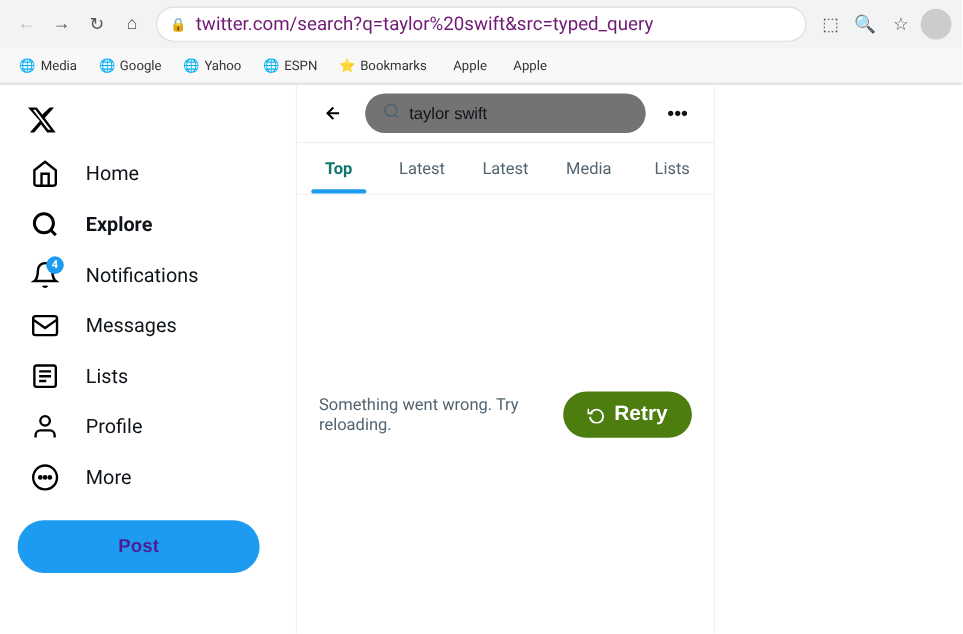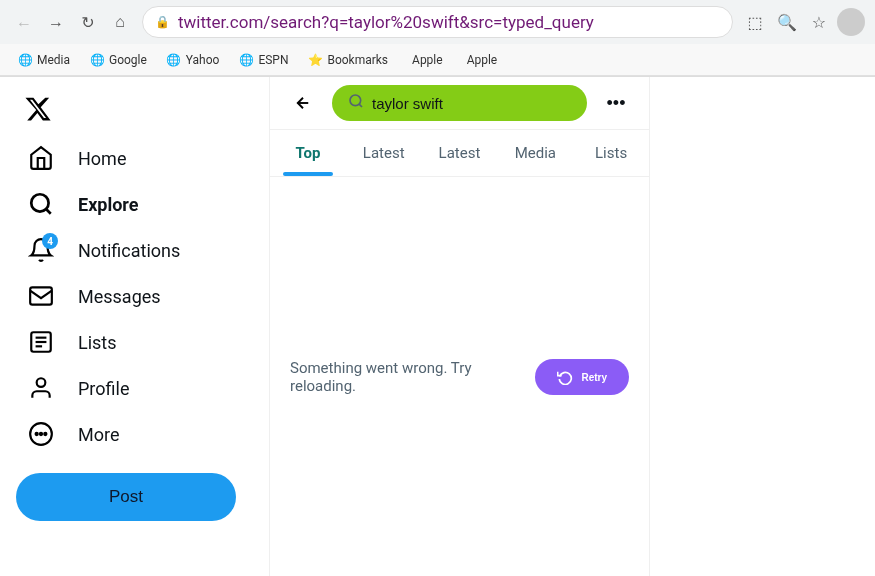--- a/index.html
+++ b/index.html
@@ -28,43 +28,43 @@
 
     
     .sidebar { width: 270px; padding: 10px 16px; display: flex; flex-direction: column; border-right: 1px solid #efefef; flex-shrink: 0; }
     .sidebar-logo { width: 44px; height: 44px; display: flex; align-items: center; justify-content: center; border-radius: 50%; cursor: pointer; margin-bottom: 4px; }
     .sidebar-logo svg { width: 28px; height: 28px; }
     .nav-item { display: flex; align-items: center; gap: 24px; padding: 10px 12px; border-radius: 9999px; cursor: pointer; width: fit-content; }
     .nav-item-icon { width: 26px; height: 26px; display: flex; align-items: center; justify-content: center; position: relative; flex-shrink: 0; }
     .nav-item-label { font-size: 18px; font-weight: 400; color: #0f1419; }
     .nav-item-label.active { font-weight: 700; }
     .notification-badge { position: absolute; top: -4px; right: -4px; background: #1d9bf0; color: white; border-radius: 50%; width: 16px; height: 16px; font-size: 10px; display: flex; align-items: center; justify-content: center; font-weight: 700; }
-    .post-button { background: #1d9bf0; color: #0f172a; border: none; border-radius: 9999px; padding: 14px; font-size: 17px; font-weight: 400; cursor: pointer; width: 220px; margin-top: 16px; }
+    .post-button { background: #1d9bf0; color: #4c1d95; border: none; border-radius: 9999px; padding: 14px; font-size: 17px; font-weight: 700; cursor: pointer; width: 220px; margin-top: 16px; }
 
     
     .main-content { flex: 1; display: flex; flex-direction: column; border-right: 1px solid #efefef; }
 
     
     .search-header { display: flex; align-items: center; padding: 8px 16px; gap: 12px; border-bottom: 1px solid #efefef; }
     .back-btn { width: 34px; height: 34px; display: flex; align-items: center; justify-content: center; border-radius: 50%; cursor: pointer; border: none; background: none; }
-    .search-box { flex: 1; display: flex; align-items: center; background: #84cc16; border-radius: 9999px; padding: 8px 16px; gap: 8px; }
+    .search-box { flex: 1; display: flex; align-items: center; background: #737373; border-radius: 9999px; padding: 8px 16px; gap: 8px; }
     .search-icon-inner { color: #536471; font-size: 16px; }
     .search-input { flex: 1; background: none; border: none; outline: none; font-size: 15px; color: #0f1419; }
     .more-options-btn { width: 34px; height: 34px; display: flex; align-items: center; justify-content: center; border-radius: 50%; cursor: pointer; border: none; background: none; color: #0f1419; font-size: 18px; }
 
     
     .tabs-bar { display: flex; border-bottom: 1px solid #efefef; }
     .tab { flex: 1; padding: 14px 0; text-align: center; font-size: 15px; color: #536471; cursor: pointer; position: relative; }
     .tab.active { color: #0f766e; font-weight: 700; }
     .tab.active::after { content: ''; position: absolute; bottom: 0; left: 50%; transform: translateX(-50%); width: 50px; height: 4px; background: #1d9bf0; border-radius: 9999px; }
 
     
     .error-content { display: flex; flex-direction: row; align-items: center; padding: 60px 20px; gap: 20px; flex: 1; }
     .error-text { color: #536471; font-size: 15px; }
-    .retry-button { background: #8b5cf6; color: white; border: none; border-radius: 9999px; padding: 10px 22px; font-size: 10px; font-weight: 700; cursor: pointer; display: flex; align-items: center; gap: 8px; }
+    .retry-button { background: #4d7c0f; color: white; border: none; border-radius: 9999px; padding: 10px 22px; font-size: 19px; font-weight: 700; cursor: pointer; display: flex; align-items: center; gap: 8px; }
 
     
     .right-sidebar { width: 340px; flex-shrink: 0; }
   </style>
 </head>
 <body>
 
 <div class="browser-chrome">
   <div class="browser-toolbar">
     <div class="browser-nav-buttons">

